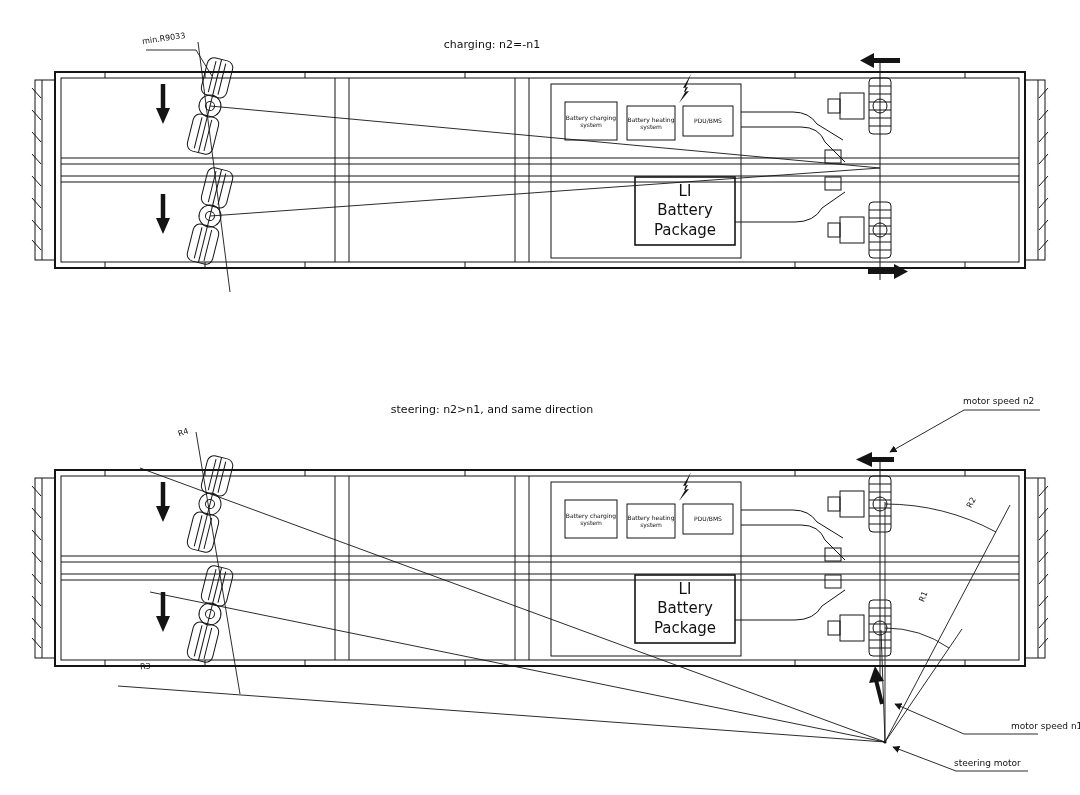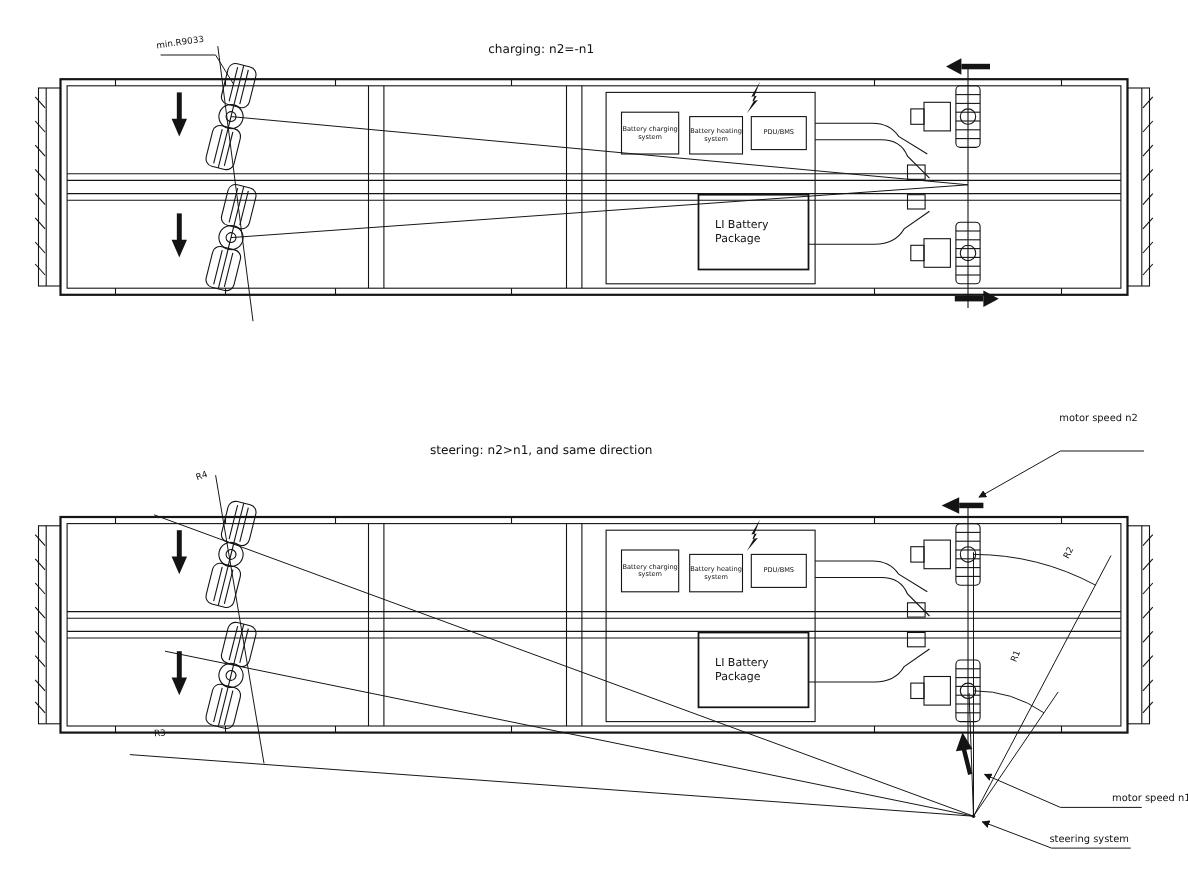--- a/index.html
+++ b/index.html
@@ -4,21 +4,21 @@
 <style>
   html,body{margin:0;padding:0;background:#fff;}
   #stage{
     position:relative;width:1080px;height:795px;background:#fff;overflow:hidden;
     font-family:"DejaVu Sans", sans-serif;color:#111;
   }
   #stage svg{position:absolute;left:0;top:0;}
   .lbl{position:absolute;color:#111;white-space:nowrap;}
   .title{font-size:11px;text-align:center;}
   .tiny{font-size:6px;line-height:1.25;white-space:normal;display:flex;align-items:center;justify-content:center;text-align:center;}
-  .boxlbl{font-size:10px;line-height:1.3;display:flex;align-items:center;justify-content:center;white-space:normal;}
+  .boxlbl{font-size:15px;line-height:1.3;display:flex;align-items:center;justify-content:center;text-align:center;white-space:normal;}
   .rlbl{font-size:8px;}
   .ann{font-size:9px;}
   .minr{font-size:8px;transform:rotate(-8deg);}
 </style>
 </head>
 <body>
 
 <div id="stage">
 
 <svg width="1080" height="795" viewBox="0 0 1080 795">
@@ -195,17 +195,17 @@
 <div class="lbl tiny" style="left:565px;top:500px;width:52px;height:38px;">Battery charging system</div>
 <div class="lbl tiny" style="left:627px;top:504px;width:48px;height:34px;">Battery heating system</div>
 <div class="lbl tiny" style="left:683px;top:504px;width:50px;height:30px;">PDU/BMS</div>
 <div class="lbl boxlbl" style="left:650px;top:575px;width:70px;height:68px;">LI Battery Package</div>
 
 <div class="lbl rlbl" style="left:178px;top:428px;transform:rotate(-18deg);">R4</div>
 <div class="lbl rlbl" style="left:140px;top:662px;transform:rotate(-4deg);">R3</div>
 <div class="lbl rlbl" style="left:966px;top:498px;transform:rotate(-62deg);">R2</div>
 <div class="lbl rlbl" style="left:918px;top:592px;transform:rotate(-68deg);">R1</div>
 
-<div class="lbl ann" style="left:963px;top:376px;">motor speed n2</div>
+<div class="lbl ann" style="left:963px;top:396px;">motor speed n2</div>
 <div class="lbl ann" style="left:986px;top:721px;padding-left:25px;">motor speed n1</div>
-<div class="lbl ann" style="left:954px;top:758px;">steering system</div>
+<div class="lbl ann" style="left:954px;top:758px;">steering motor</div>
 
 </div>
 
 </body></html>

